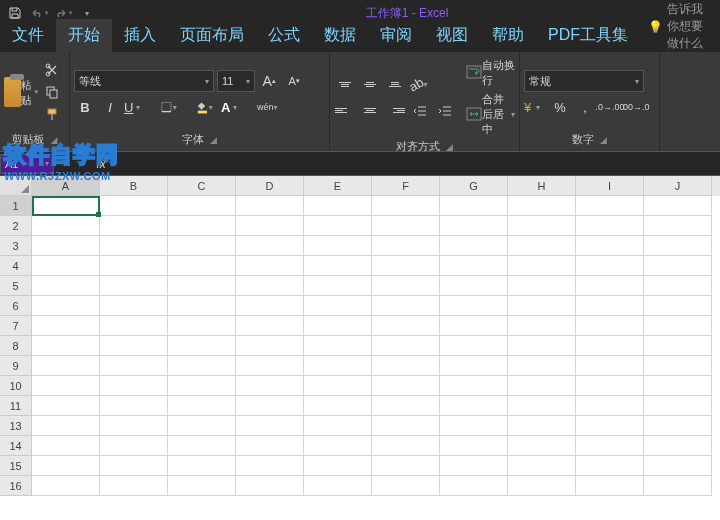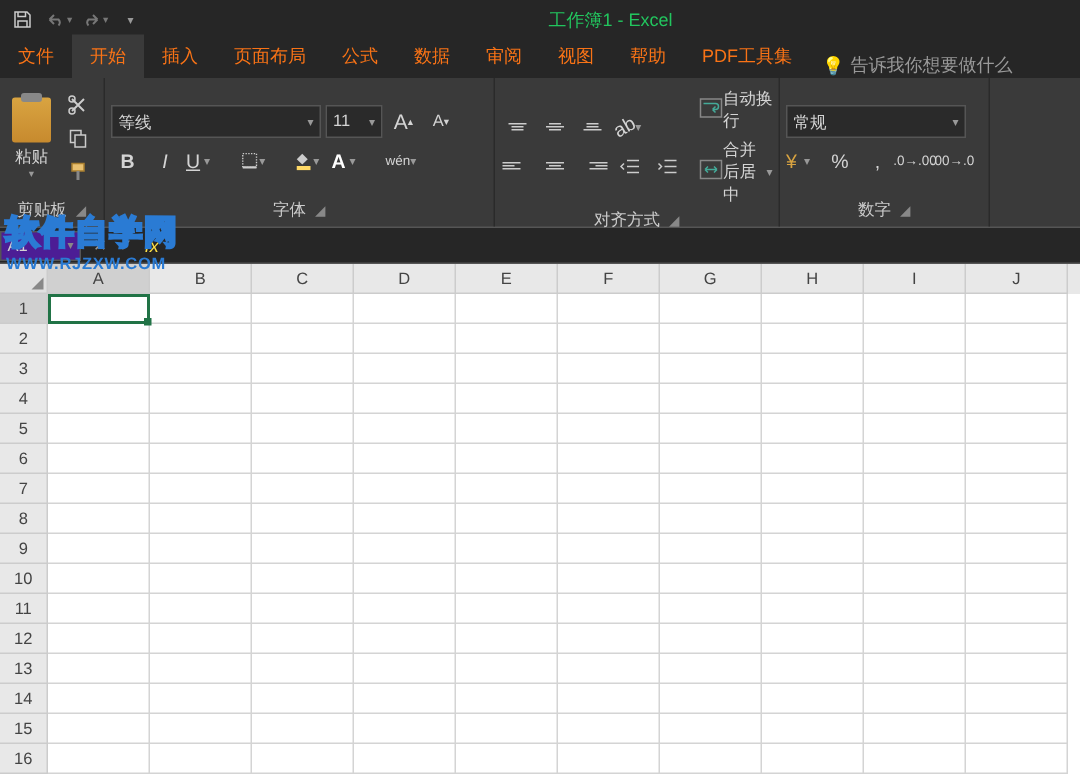--- a/index.html
+++ b/index.html
@@ -1,36 +1,36 @@
 <!DOCTYPE html>
 <html><head>
   <meta charset="utf-8">
   <style>
     * { margin: 0; padding: 0; box-sizing: border-box; font-family: "Microsoft YaHei", sans-serif; }
     body { width: 720px; height: 520px; background: #1a1a1a; overflow: hidden; color: #d4d4d4; font-size: 12px; }
     
     .title-bar { height: 26px; background: #262626; display: flex; align-items: center; padding: 0 4px; }
     .qat { display: flex; align-items: center; gap: 2px; }
     .qat-btn { width: 22px; height: 22px; display: flex; align-items: center; justify-content: center; color: #999; cursor: pointer; }
-    .title-text { flex: 1; text-align: center; color: #22c55e; font-size: 12px; }
+    .title-text { flex: 1; text-align: center; color: #8b5cf6; font-size: 12px; }
     
     .tabs { height: 26px; background: #262626; display: flex; align-items: flex-end; }
-    .tab { padding: 6px 12px; color: #f97316; cursor: pointer; font-size: 12px; }
+    .tab { padding: 6px 12px; color: #7dd3fc; cursor: pointer; font-size: 16px; }
     .tab.active { background: #3a3a3a; }
     .tell-me { flex: 1; display: flex; align-items: center; padding: 0 8px; color: #999; }
     .bulb { margin-right: 4px; }
     
     .ribbon { height: 100px; background: #3a3a3a; display: flex; border-bottom: 1px solid #555; }
     .group { display: flex; flex-direction: column; border-right: 1px solid #2a2a2a; padding: 2px 4px; }
     .group-content { flex: 1; display: flex; align-items: center; gap: 4px; }
     .group-label { text-align: center; color: #ccc; font-size: 11px; padding: 2px 0; display: flex; justify-content: center; align-items: center; gap: 6px; }
     .launcher { color: #888; font-size: 9px; }
     
     .clipboard { width: 70px; }
-    .paste-btn { display: flex; flex-direction: column; align-items: center; width: 34px; height: 68px; justify-content: center; }
+    .paste-btn { display: flex; flex-direction: row; align-items: center; width: 34px; height: 68px; justify-content: center; }
     .paste-icon { width: 26px; height: 30px; background: linear-gradient(#d9a441, #c78a2e); border-radius: 2px; position: relative; }
     .paste-icon::before { content: ""; position: absolute; top: -3px; left: 6px; width: 14px; height: 6px; background: #888; border-radius: 2px; }
     .paste-label { color: #d4d4d4; font-size: 11px; margin-top: 2px; }
     .clip-side { display: flex; flex-direction: column; gap: 2px; }
     .small-btn { width: 20px; height: 20px; display: flex; align-items: center; justify-content: center; color: #ccc; cursor: pointer; }
     
     .font-group { width: 260px; }
     .font-row { display: flex; gap: 3px; align-items: center; }
     .font-col { display: flex; flex-direction: column; gap: 4px; padding-top: 4px; }
     .dropdown { background: #2a2a2a; border: 1px solid #555; height: 22px; display: flex; align-items: center; padding: 0 4px; color: #d4d4d4; font-size: 11px; }
@@ -485,33 +485,20 @@
         <div class="cell"></div>
         <div class="cell"></div>
         <div class="cell"></div>
         <div class="cell"></div>
         <div class="cell"></div>
         <div class="cell"></div>
         <div class="cell"></div>
         <div class="cell"></div>
       </div>
       <div class="row">
-        <div class="row-h">12</div>
-        <div class="cell"></div>
-        <div class="cell"></div>
-        <div class="cell"></div>
-        <div class="cell"></div>
-        <div class="cell"></div>
-        <div class="cell"></div>
-        <div class="cell"></div>
-        <div class="cell"></div>
-        <div class="cell"></div>
-        <div class="cell"></div>
-      </div>
-      <div class="row">
         <div class="row-h">13</div>
         <div class="cell"></div>
         <div class="cell"></div>
         <div class="cell"></div>
         <div class="cell"></div>
         <div class="cell"></div>
         <div class="cell"></div>
         <div class="cell"></div>
         <div class="cell"></div>
         <div class="cell"></div>

